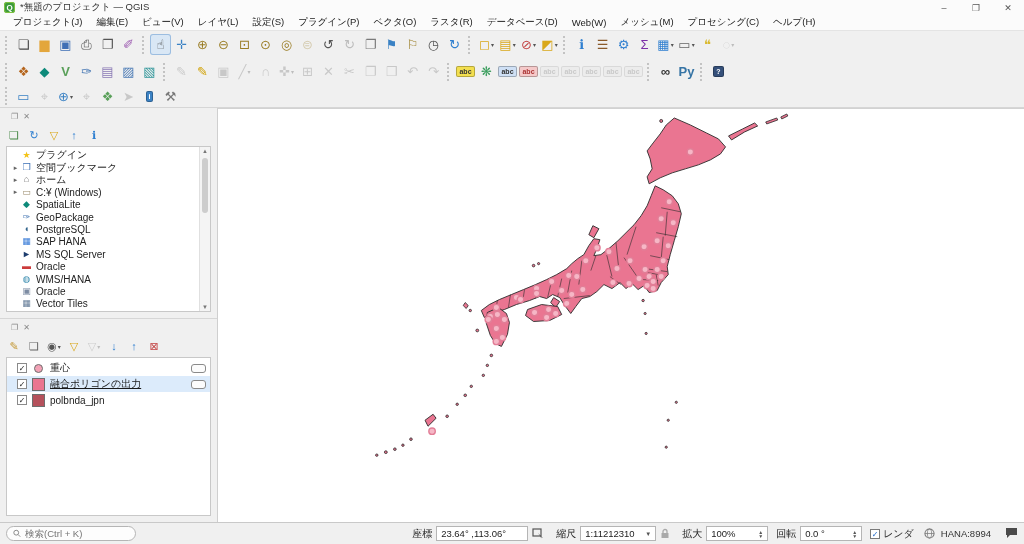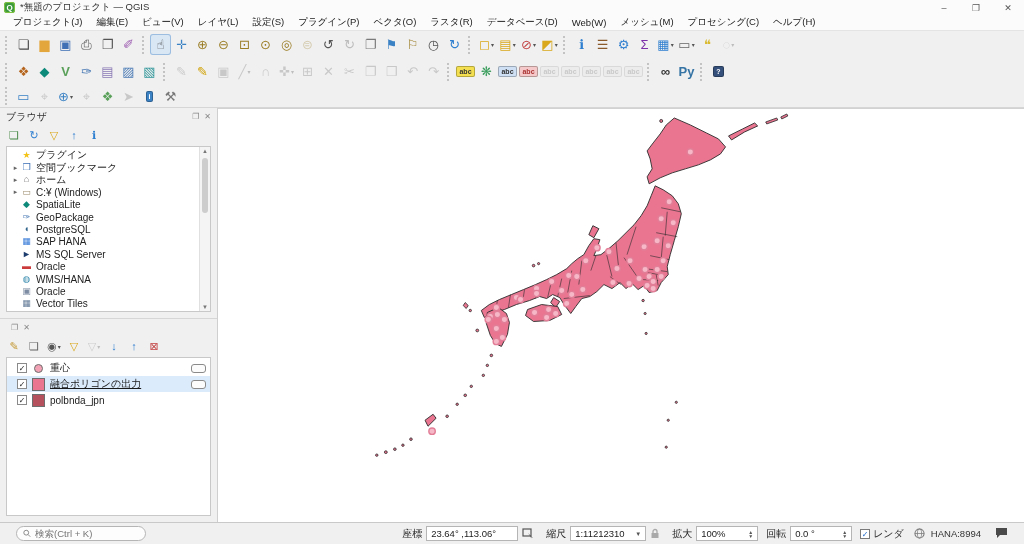--- a/index.html
+++ b/index.html
@@ -63,21 +63,21 @@
 
   
   .canvas { flex:1; background:#fff; border-top:1px solid #d2d2d2; position:relative; }
   .canvas svg { position:absolute; inset:0; }
   .land { fill:var(--map-fill); stroke:var(--map-stroke); stroke-width:0.9; stroke-linejoin:round; }
   .borders { fill:none; stroke:var(--map-stroke); stroke-width:0.7; opacity:.85; }
   .speck { fill:var(--map-fill); stroke:var(--map-stroke); stroke-width:0.8; }
   .centroid { fill:var(--cent-fill); stroke:var(--cent-stroke); stroke-width:1.4; }
 
   
-  .statusbar { position:absolute; left:0; right:0; bottom:0; height:22px; background:#f0f0f0; border-top:1px solid #c9c9c9; display:flex; align-items:center; font-size:10px; color:#333; padding:0 16px; }
+  .statusbar { position:absolute; left:0; right:0; bottom:0; height:22px; background:#f0f0f0; border-top:1px solid #c9c9c9; display:flex; align-items:center; font-size:10px; color:#333; padding:0 6px; }
   .search-box { width:130px; height:15px; border:1px solid #b5b5b5; border-radius:8px; background:#fdfdfd; display:flex; align-items:center; padding:0 6px; gap:4px; }
   .search-box input { border:none; outline:none; background:transparent; font-size:9.5px; color:#555; width:100%; font-family:inherit; }
   .sb-spacer { flex:1; }
   .sb-label { margin:0 4px 0 8px; color:#222; }
   .sb-box { background:#fff; border:1px solid #b5b5b5; height:15px; display:flex; align-items:center; padding:0 4px; font-size:9.5px; color:#222; }
   .sb-box.coord { width:92px; }
   .sb-box.scale { width:76px; justify-content:space-between; }
   .sb-box.spin { width:62px; justify-content:space-between; }
   .spin-arrows { display:flex; flex-direction:column; font-size:5px; color:#555; line-height:4px; }
   .sb-check { width:10px; height:10px; border:1px solid #7a7a7a; background:#fff; font-size:8px; line-height:9px; text-align:center; margin:0 3px 0 8px; color:#1b66c9; }
@@ -517,21 +517,20 @@
       <span class="glyph" style="color: rgb(119, 119, 119);">⚒</span>
 
     </span>
   </div>
 
 <div class="main">
   <div class="docks">
 
     <div class="dock browser">
       <div class="dock-header">
-        <span class="dock-title">ブラウザ</span>
         <span class="dock-btn">❐</span>
         <span class="dock-btn">✕</span>
       </div>
       <div class="dock-toolbar">
 
           <span class="tbi">
             <span class="glyph" style="color: rgb(74, 138, 74);">❏</span>
           </span>
 
           <span class="tbi">

